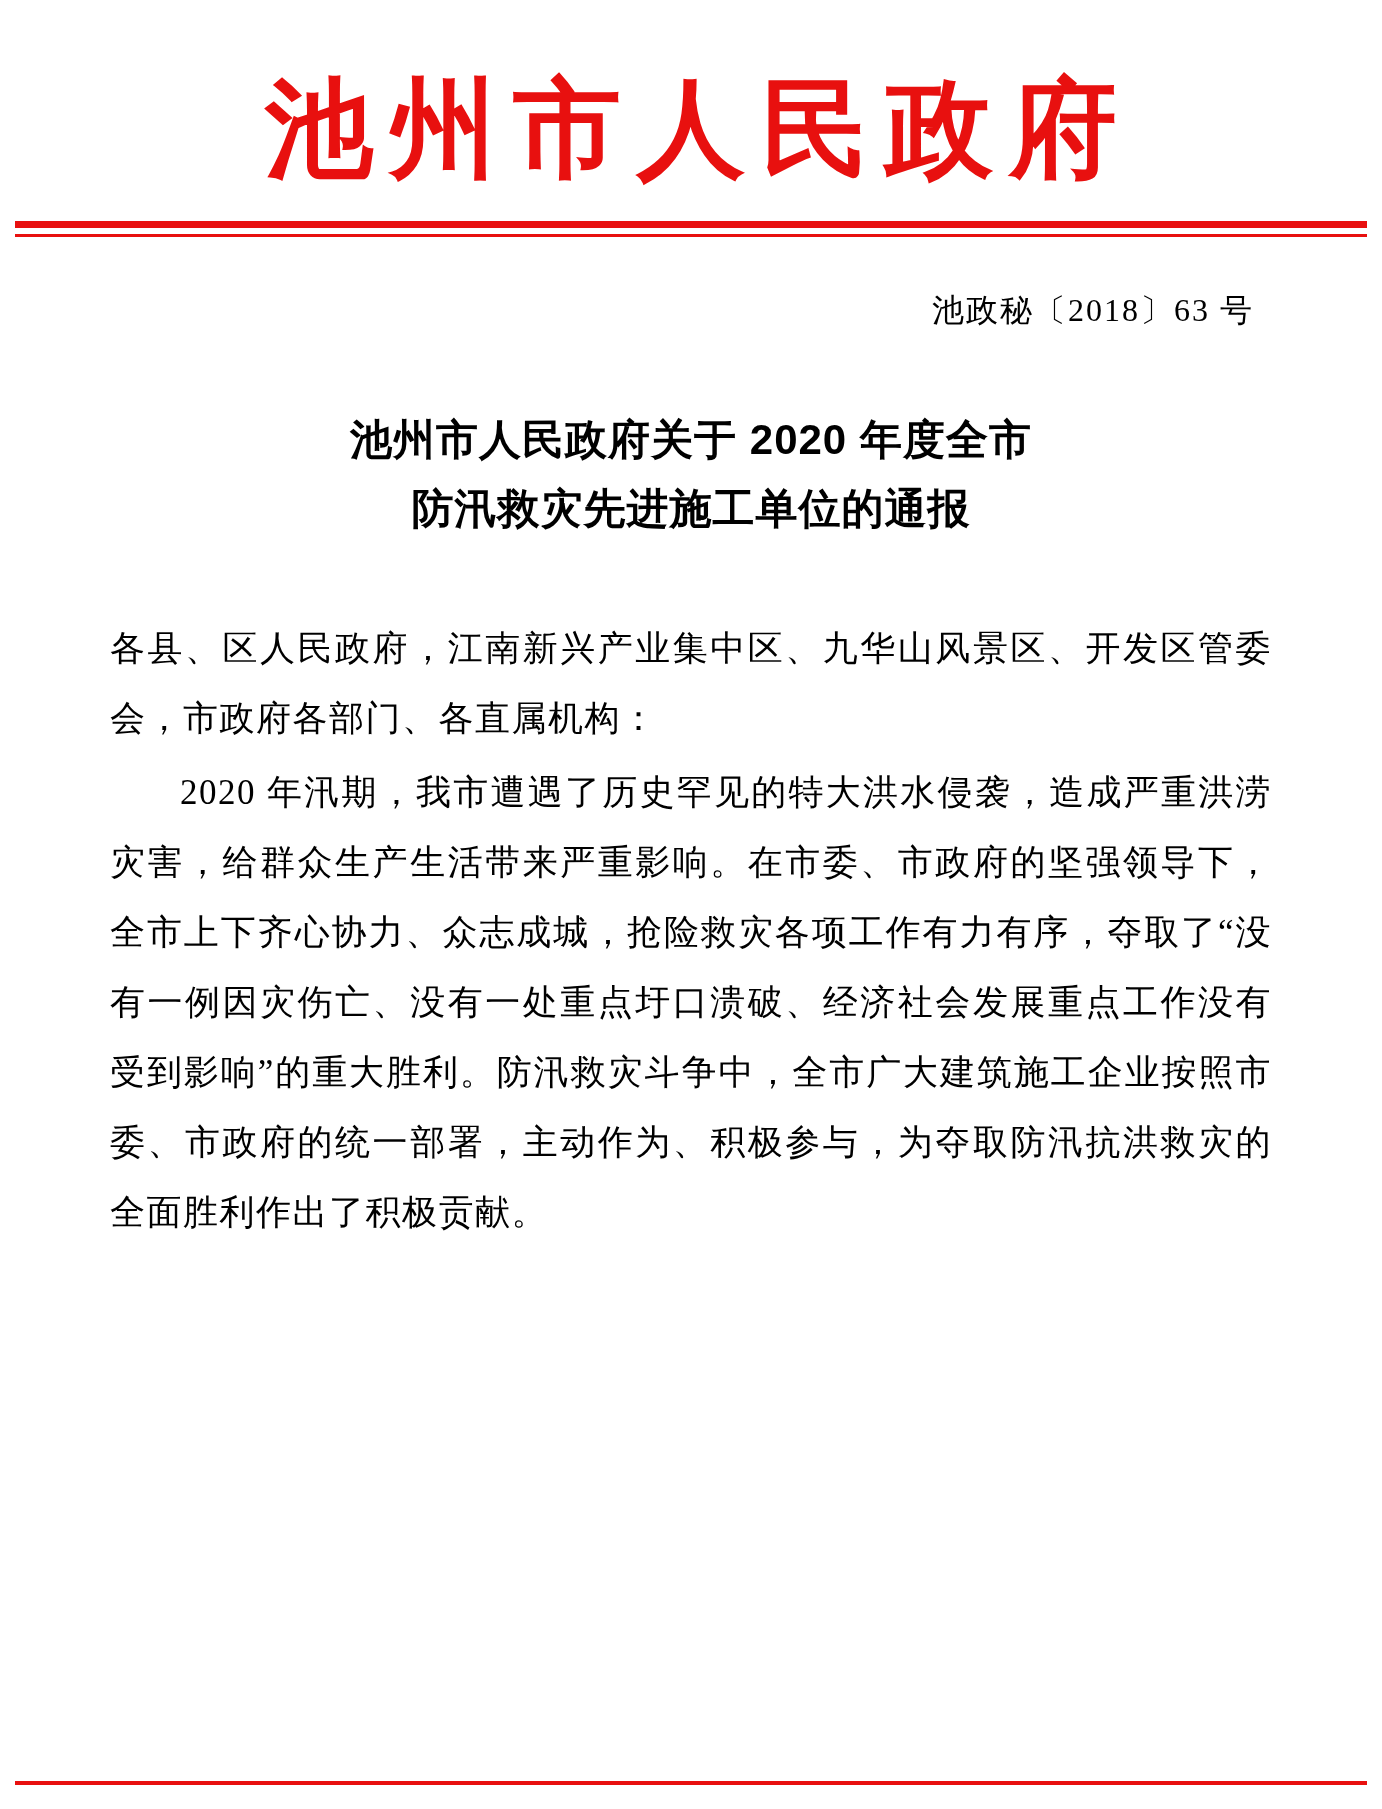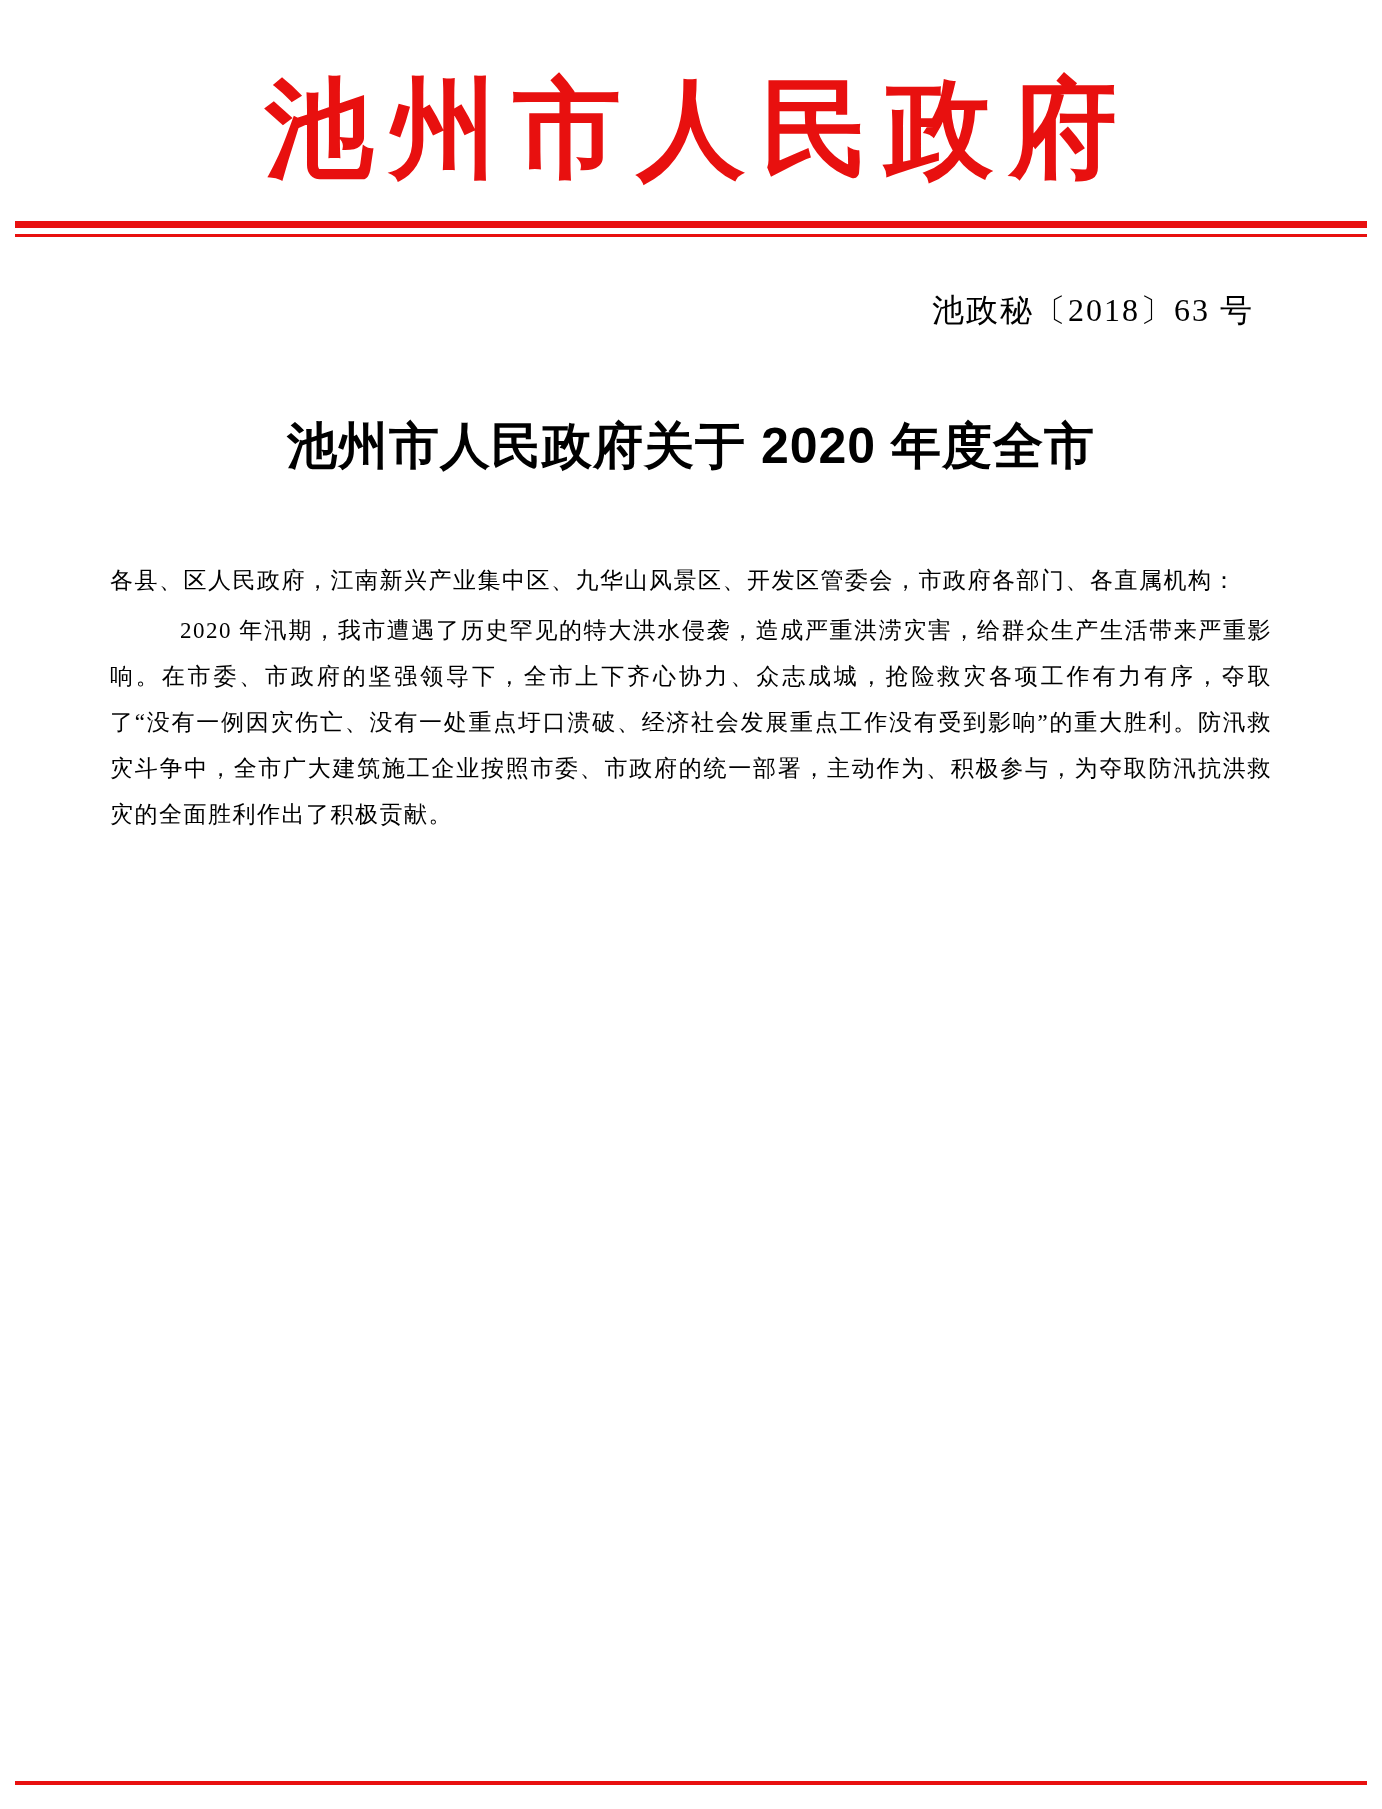--- a/index.html
+++ b/index.html
@@ -57,32 +57,32 @@
     text-align: right;
     font-size: 32px;
     letter-spacing: 2px;
     margin-top: 52px;
     padding-right: 18px;
     font-family: "Liberation Serif", "DejaVu Serif", serif;
   }
   .doc-subject {
     text-align: center;
     font-weight: bold;
-    font-size: 50px;
+    font-size: 42px;
     line-height: 1.65;
     margin-top: 72px;
     letter-spacing: 1px;
     font-family: "Liberation Sans", "DejaVu Sans", sans-serif;
   }
   .subject-line {
     display: block;
   }
   .body-text {
     margin-top: 70px;
-    font-size: 23px;
+    font-size: 35px;
     line-height: 2.0;
     letter-spacing: 1.5px;
     text-align: justify;
     text-justify: inter-ideograph;
     font-family: "Liberation Serif", "DejaVu Serif", serif;
   }
   .para {
     margin: 0 0 4px 0;
   }
   .para.indent {
@@ -108,20 +108,21 @@
       <div class="rule-thick"></div>
       <div class="rule-gap"></div>
       <div class="rule-thin"></div>
     </div>
   </div>
 
   <div class="doc-number">池政秘〔2018〕63 号</div>
 
   <div class="doc-subject">
     <span class="subject-line">池州市人民政府关于 2020 年度全市</span>
+    <span class="subject-line">防汛救灾先进施工单位的通报</span>
   </div>
 
   <div class="body-text">
     <p class="para">各县、区人民政府，江南新兴产业集中区、九华山风景区、开发区管委会，市政府各部门、各直属机构：</p>
     <p class="para indent">2020 年汛期，我市遭遇了历史罕见的特大洪水侵袭，造成严重洪涝灾害，给群众生产生活带来严重影响。在市委、市政府的坚强领导下，全市上下齐心协力、众志成城，抢险救灾各项工作有力有序，夺取了“没有一例因灾伤亡、没有一处重点圩口溃破、经济社会发展重点工作没有受到影响”的重大胜利。防汛救灾斗争中，全市广大建筑施工企业按照市委、市政府的统一部署，主动作为、积极参与，为夺取防汛抗洪救灾的全面胜利作出了积极贡献。</p>
   </div>
 
   <div class="footer-rule"></div>
 </div>
 

